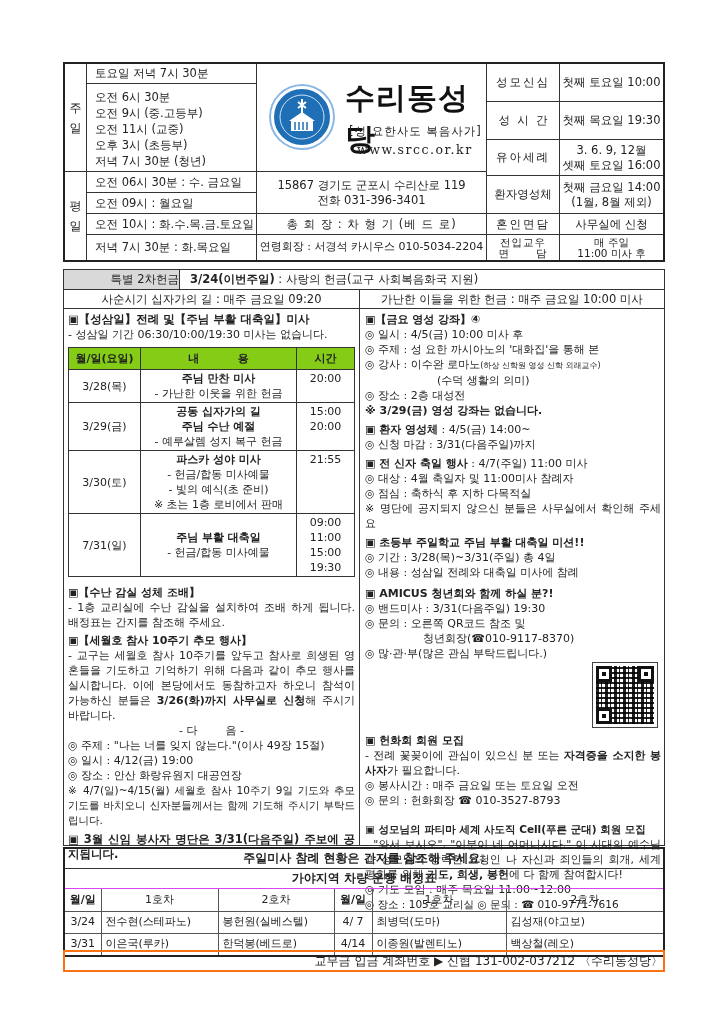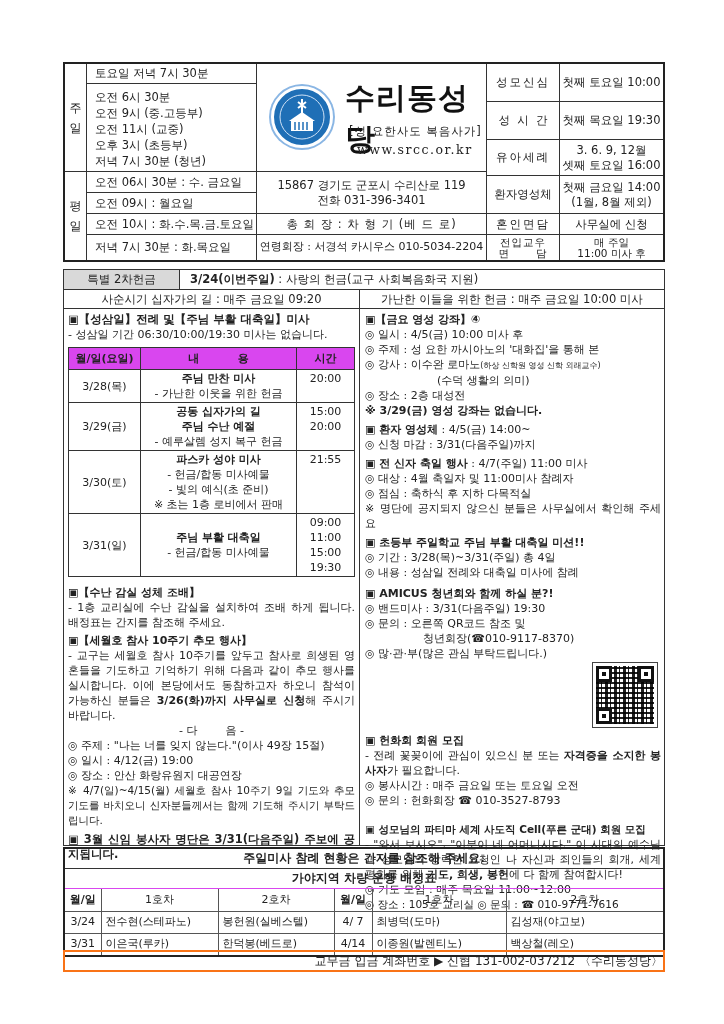--- a/index.html
+++ b/index.html
@@ -22,21 +22,21 @@
   .bar { border: 1px solid #333; }
   .gray { background: #d9d9d9; }
 
   
   .col { font-size: 11px; line-height: 15px; }
   p.line { white-space: nowrap; }
   .just { text-align: justify; white-space: normal; }
 
   table.sched { border-collapse: collapse; width: 100%; font-size: 11px; }
   table.sched td, table.sched th { border: 1px solid #333; text-align: center; vertical-align: middle; padding: 1px 2px; line-height: 15px; }
-  table.sched th { background: #d946ef; font-weight: bold; }
+  table.sched th { background: #84cc16; font-weight: bold; }
 
   table.cars { border-collapse: collapse; width: 100%; font-size: 11px; padding-left: 20px; }
   table.cars td { border: 1px solid #555; height: 22px; padding: 0 4px; line-height: 20px; }
   table.cars td.c { text-align: center; }
 
   .qr { width: 64px; height: 64px; background:
     repeating-linear-gradient(90deg, #222 0 3px, #fff 3px 5px, #222 5px 6px, #fff 6px 9px),
     repeating-linear-gradient(0deg, #222 0 2px, #fff 2px 5px);
     background-blend-mode: multiply; border: 3px solid #fff; outline: 1px solid #444; position: relative; }
   .qr .corner { position:absolute; width: 16px; height: 16px; background:#fff; border: 3px solid #111; }
@@ -109,21 +109,21 @@
 (1월, 8월 제외)</div>
   <div class="hcell rcell" style="left:422px;top:150px;width:73px;height:21px;border-bottom-width:1px;border-right-width:1px;letter-spacing:2px;">혼인면담</div>
   <div class="hcell rcell" style="left:495px;top:150px;width:103px;height:21px;border-bottom-width:1px;">사무실에 신청</div>
   <div class="hcell rcell" style="left:422px;top:171px;width:73px;height:25px;border-right-width:1px;white-space:pre;font-size:10.5px;line-height:11px;letter-spacing:1px;">전입교우
 면      담</div>
   <div class="hcell rcell" style="left:495px;top:171px;width:103px;height:25px;white-space:pre;font-size:10.5px;line-height:11px;">매 주일
 11:00 미사 후</div>
 </div>
 
 <div class="abs bar" style="left:63px;top:269px;width:602px;height:20px;display:flex;border-width:1px 1px 0 1px;">
-  <div class="gray" style="width:116px;border-right:1px solid #333;text-align:center;line-height:19px;font-size:11.5px;">특별 2차헌금</div>
+  <div class="gray" style="width:116px;border-right:1px solid #333;text-align:right;line-height:19px;font-size:11.5px;">특별 2차헌금</div>
   <div style="padding-left:10px;line-height:19px;font-size:11.5px;white-space:nowrap;">
     <span class="b">3/24(이번주일)</span><span> : 사랑의 헌금(교구 사회복음화국 지원)</span>
   </div>
 </div>
 <div class="abs bar" style="left:63px;top:289px;width:602px;height:20px;display:flex;">
   <div style="width:296px;border-right:1px solid #333;text-align:center;line-height:19px;font-size:11.5px;">사순시기 십자가의 길 : 매주 금요일 09:20</div>
   <div style="flex:1;text-align:center;line-height:19px;font-size:11.5px;">가난한 이들을 위한 헌금 : 매주 금요일 10:00 미사</div>
 </div>
 
 <div class="abs" style="left:63px;top:309px;width:602px;height:537px;border:1px solid #333;border-top:none;"></div>
@@ -168,21 +168,21 @@
             <p class="b">파스카 성야 미사</p>
             <p>- 헌금/합동 미사예물</p>
             <p>- 빛의 예식(초 준비)</p>
             <p>※ 초는 1층 로비에서 판매</p>
           </td>
       <td style="vertical-align:top;">
             <p>21:55</p>
           </td>
     </tr>
     <tr>
-      <td>3/31(일)</td>
+      <td>7/31(일)</td>
       <td>
             <p class="b">주님 부활 대축일</p>
             <p>- 헌금/합동 미사예물</p>
           </td>
       <td>
             <p>09:00</p>
             <p>11:00</p>
             <p>15:00</p>
             <p>19:30</p>
           </td>

